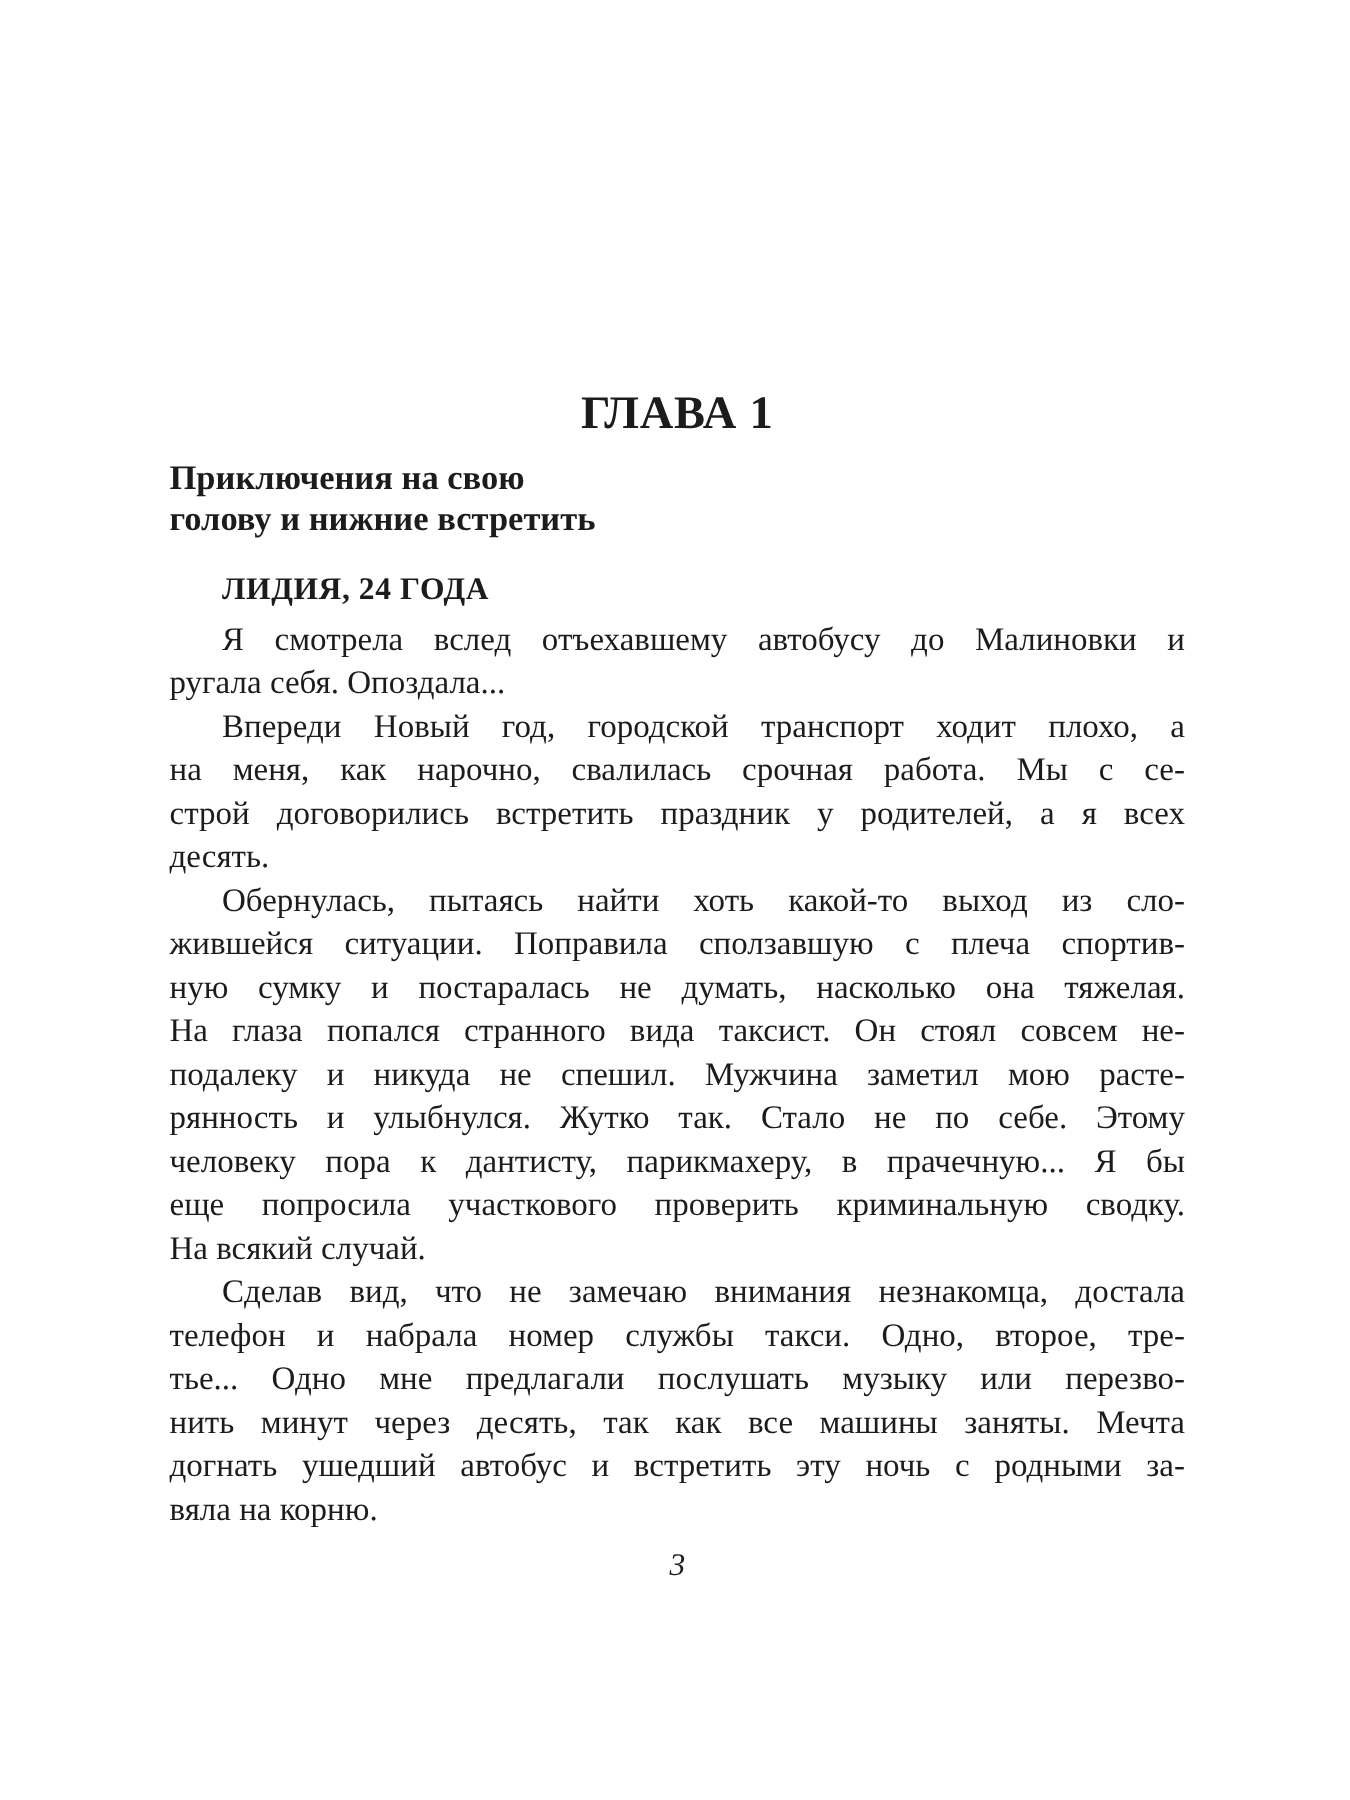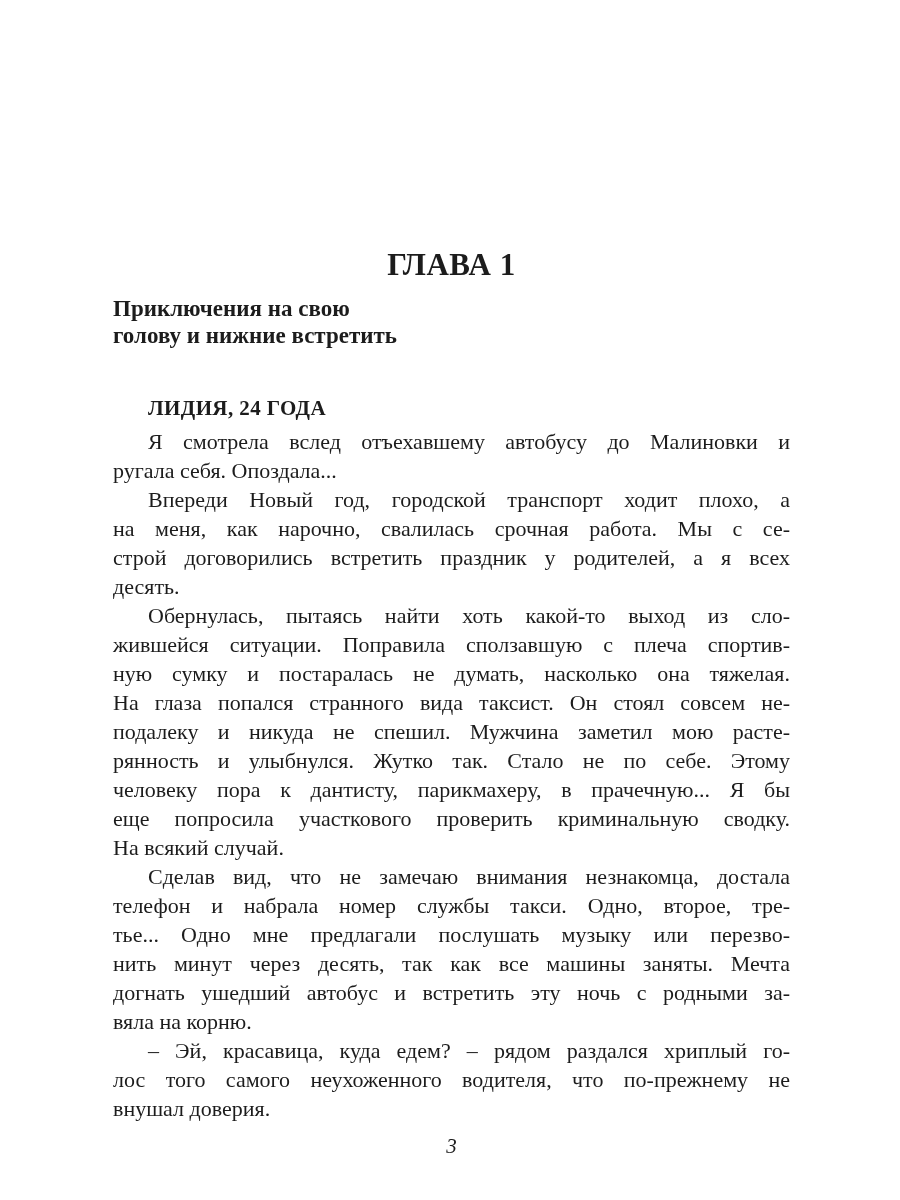--- a/index.html
+++ b/index.html
@@ -8,40 +8,40 @@
     width: 900px;
     height: 1200px;
     background: #ffffff;
     font-family: "Liberation Serif", "DejaVu Serif", serif;
     color: #1c1c1c;
     overflow: hidden;
   }
   .text-block {
     position: absolute;
     left: 113px;
-    top: 8px;
+    top: 18px;
     width: 677px;
   }
   .chapter-title {
     margin-top: 240px;
     font-size: 31px;
     line-height: 33px;
     font-weight: bold;
     text-align: center;
     letter-spacing: 0.5px;
   }
   .chapter-subtitle {
     margin-top: 14px;
     font-size: 23px;
     line-height: 27px;
     font-weight: bold;
     text-align: left;
   }
   .section-heading {
-    margin-top: 46px;
+    margin-top: 20px;
     padding-left: 35px;
     font-size: 21px;
     line-height: 26px;
     font-weight: bold;
     letter-spacing: 0.4px;
   }
   .body-text {
     margin-top: 6px;
     font-size: 22px;
     line-height: 29px;
@@ -98,21 +98,16 @@
           <div class="line last">На всякий случай.</div>
         </div>
         <div class="para">
           <div class="line indent">Сделав вид, что не замечаю внимания незнакомца, достала</div>
           <div class="line">телефон и набрала номер службы такси. Одно, второе, тре-</div>
           <div class="line">тье... Одно мне предлагали послушать музыку или перезво-</div>
           <div class="line">нить минут через десять, так как все машины заняты. Мечта</div>
           <div class="line">догнать ушедший автобус и встретить эту ночь с родными за-</div>
           <div class="line last">вяла на корню.</div>
         </div>
-        <div class="para">
-          <div class="line indent">– Эй, красавица, куда едем? – рядом раздался хриплый го-</div>
-          <div class="line">лос того самого неухоженного водителя, что по-прежнему не</div>
-          <div class="line last">внушал доверия.</div>
-        </div>
       </div>
     <div class="page-number">3</div>
   </div>
 </div>
 
 </body></html>

